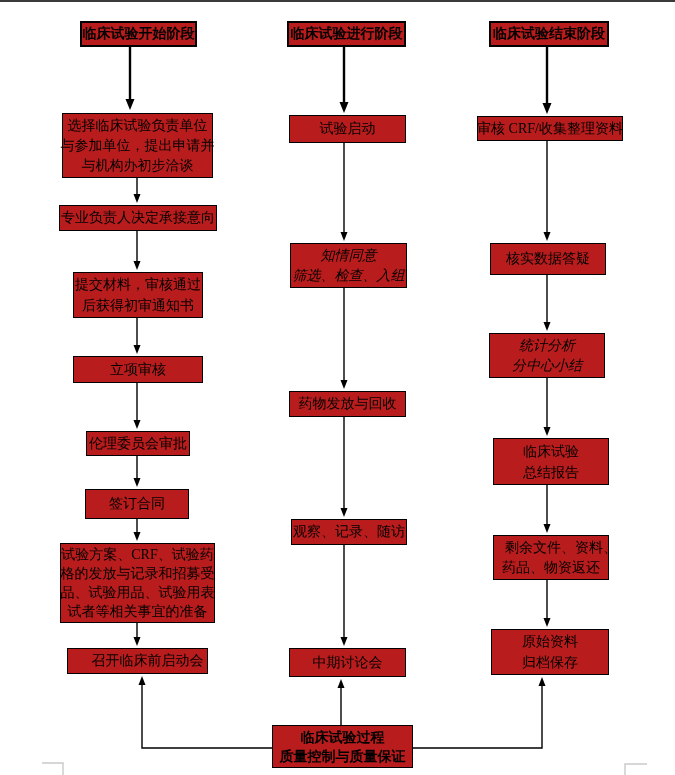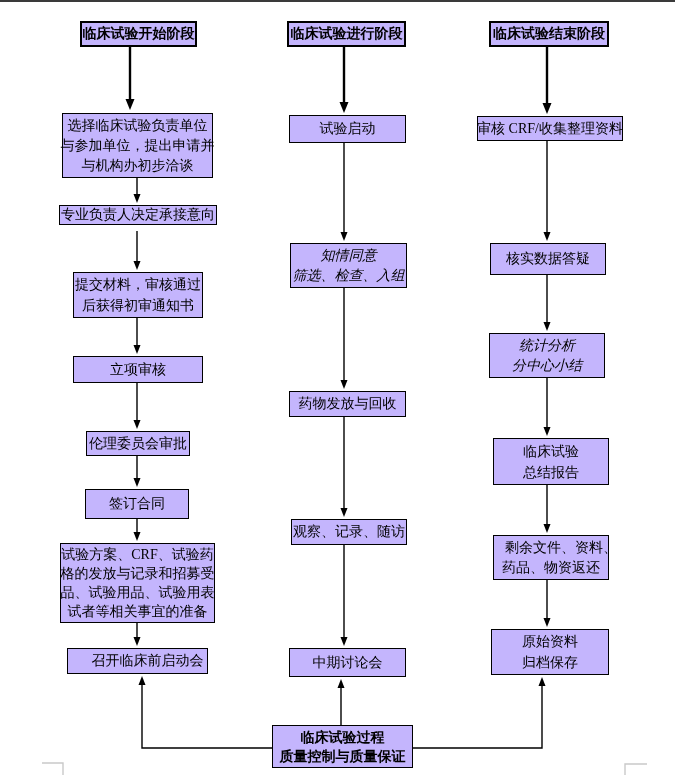--- a/index.html
+++ b/index.html
@@ -21,21 +21,21 @@
     width: 675px;
     height: 2px;
   }
   #connectors {
     position: absolute;
     left: 0; top: 0;
   }
   .node {
     position: absolute;
     box-sizing: border-box;
-    background: #c4b5fd;
+    background: #b91c1c;
     border: 1px solid #000000;
     display: flex;
     flex-direction: column;
     justify-content: center;
     align-items: center;
     text-align: center;
     font-size: 14px;
     color: #000000;
     line-height: 20px;
   }
@@ -105,21 +105,21 @@
     </svg>
   <div id="nodes">
       <div class="node header-node" style="left: 80px; top: 21px; width: 117px; height: 26px;">
         <div class="node-line">临床试验开始阶段</div>
       </div>
       <div class="node" style="left: 62px; top: 113px; width: 151px; height: 65px;">
         <div class="node-line" style="line-height: 20px;">选择临床试验负责单位</div>
         <div class="node-line" style="line-height: 20px;">与参加单位，提出申请并</div>
         <div class="node-line" style="line-height: 20px;">与机构办初步洽谈</div>
       </div>
-      <div class="node" style="left: 59px; top: 205px; width: 158px; height: 20px;">
+      <div class="node" style="left: 59px; top: 205px; width: 158px; height: 26px;">
         <div class="node-line">专业负责人决定承接意向</div>
       </div>
       <div class="node" style="left: 73px; top: 272px; width: 130px; height: 46px;">
         <div class="node-line" style="line-height: 21px;">提交材料，审核通过</div>
         <div class="node-line" style="line-height: 21px;">后获得初审通知书</div>
       </div>
       <div class="node" style="left: 73px; top: 356px; width: 130px; height: 27px;">
         <div class="node-line">立项审核</div>
       </div>
       <div class="node" style="left: 86px; top: 431px; width: 104px; height: 25px;">

